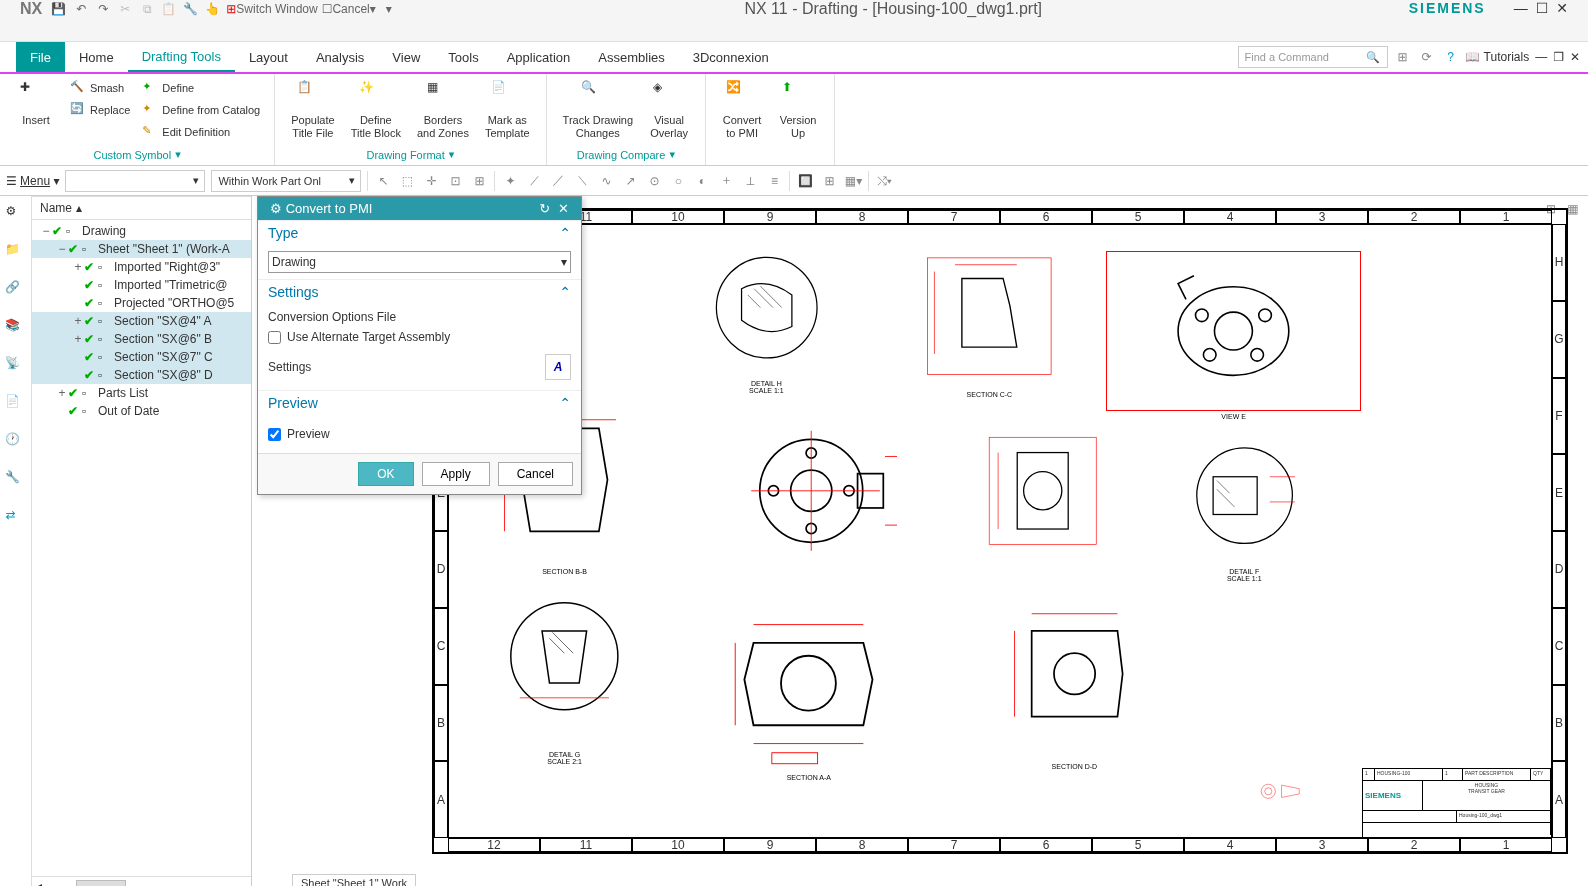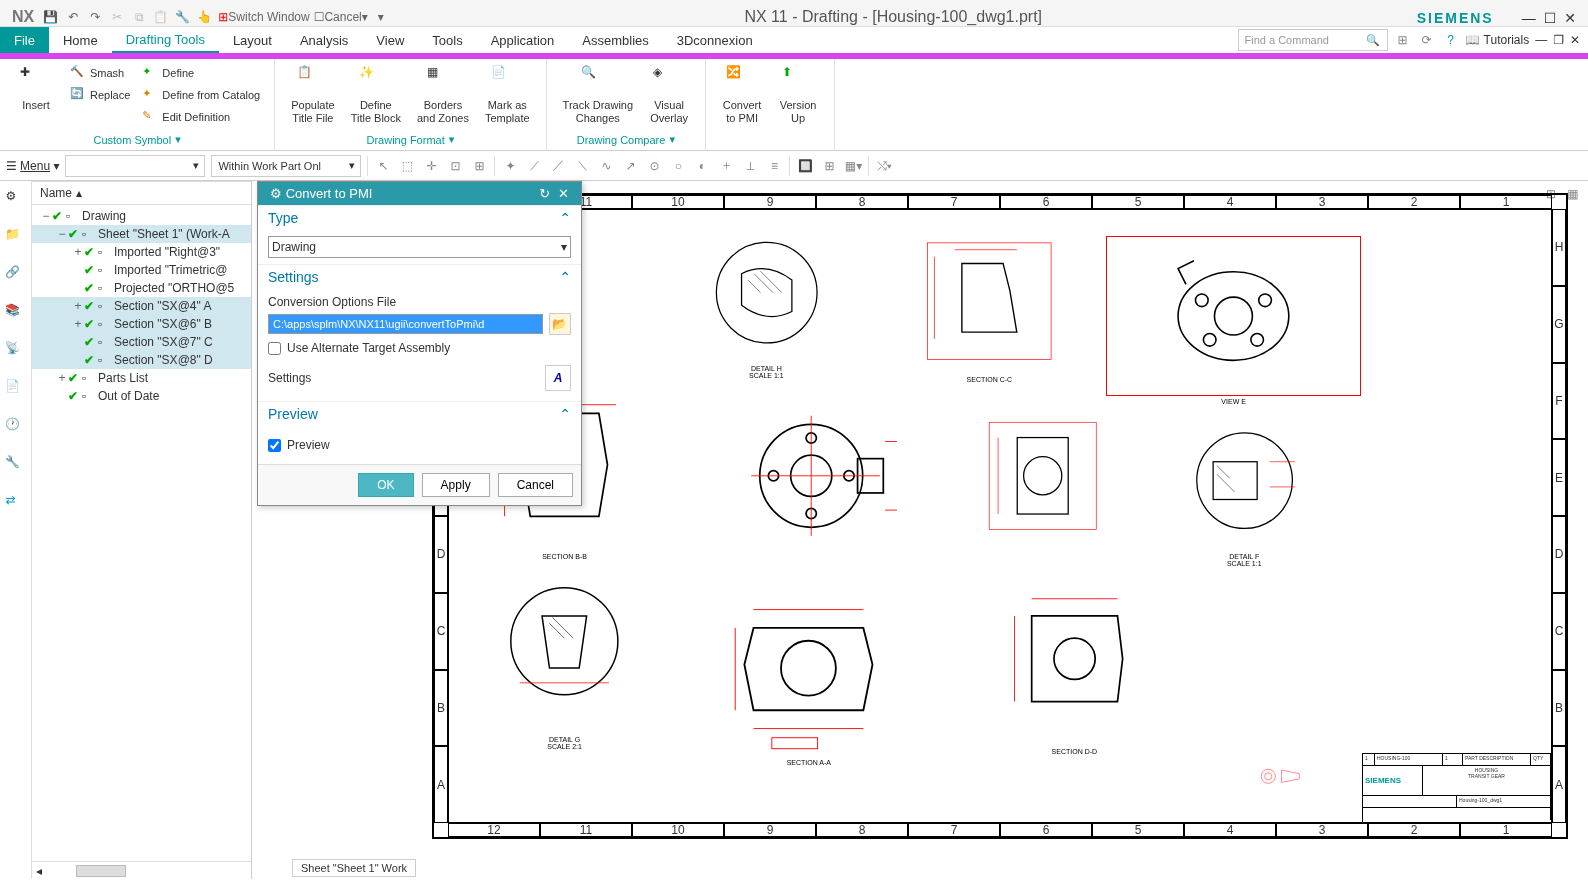--- a/index.html
+++ b/index.html
@@ -1,28 +1,28 @@
 <!DOCTYPE html>
 <html><head>
 <meta charset="utf-8">
 <style>
 * { box-sizing: border-box; margin: 0; padding: 0; font-family: "Segoe UI", Arial, sans-serif; }
 body { background: #fff; font-size: 12px; color: #333; overflow: hidden; width: 1588px; height: 886px; }
 
 
-.title-bar { height: 27px; background: #f5f5f5; border-bottom: 1px solid #ddd; display: flex; align-items: flex-end; padding: 0 4px; }
+.title-bar { height: 42px; background: #f5f5f5; border-bottom: 1px solid #ddd; display: flex; align-items: flex-start; padding: 0 12px; }
 .nx-logo { font-weight: bold; font-size: 16px; color: #777; padding: 0 8px; }
 .title-tools { display: flex; gap: 4px; align-items: center; }
 .title-tools .tb { width: 18px; height: 18px; display: inline-flex; align-items: center; justify-content: center; color: #666; cursor: pointer; }
 .title-center { flex: 1; text-align: center; font-size: 16px; color: #555; }
 .siemens { font-weight: bold; letter-spacing: 2px; color: #009999; font-size: 14px; padding: 0 20px; }
 .win-ctrl { display: flex; gap: 8px; padding: 0 8px; font-size: 14px; color: #333; }
 
 
-.menu-tabs { height: 32px; background: #fff; border-bottom: 6px solid #d946ef; display: flex; align-items: stretch; }
+.menu-tabs { height: 32px; background: #fff; border-bottom: 2px solid #d946ef; display: flex; align-items: stretch; padding-left: 16px; }
 .menu-tab { padding: 0 14px; display: flex; align-items: center; font-size: 13px; cursor: pointer; }
 .menu-tab.file { background: #009999; color: #fff; }
 .menu-tab.active { color: #009999; border-bottom: 2px solid #009999; }
 .menu-right { margin-left: auto; display: flex; align-items: center; gap: 6px; padding-right: 8px; }
 .find-cmd { width: 150px; height: 22px; border: 1px solid #ccc; padding: 0 6px; font-size: 11px; color: #999; display: flex; align-items: center; justify-content: space-between; }
 
 
 .ribbon { height: 92px; background: #fff; border-bottom: 1px solid #ccc; display: flex; }
 .ribbon-group { border-right: 1px solid #e0e0e0; padding: 4px 12px; display: flex; flex-direction: column; }
 .ribbon-group-content { flex: 1; display: flex; align-items: flex-start; gap: 8px; }
@@ -403,26 +403,20 @@
           <span>Drawing</span>
           <span>▾</span>
         </div>
     </div>
     <div class="dlg-section">
         <span>Settings</span>
         <span>⌃</span>
       </div>
     <div class="dlg-body">
       <div class="dlg-label">Conversion Options File</div>
-      <div class="dlg-row">
-        <input class="dlg-input" value="C:\apps\splm\NX\NX11\ugii\convertToPmi\d" style="">
-        <div class="dlg-browse">
-            <span>📂</span>
-          </div>
-      </div>
       <label class="dlg-chk">
           <input type="checkbox" style="">
           <span>Use Alternate Target Assembly</span>
         </label>
       <div class="dlg-settings-row">
         <span>Settings</span>
         <div class="dlg-btn-ico">
             <span style="color:#00a;font-style:italic;font-weight:bold">A</span>
           </div>
       </div>

